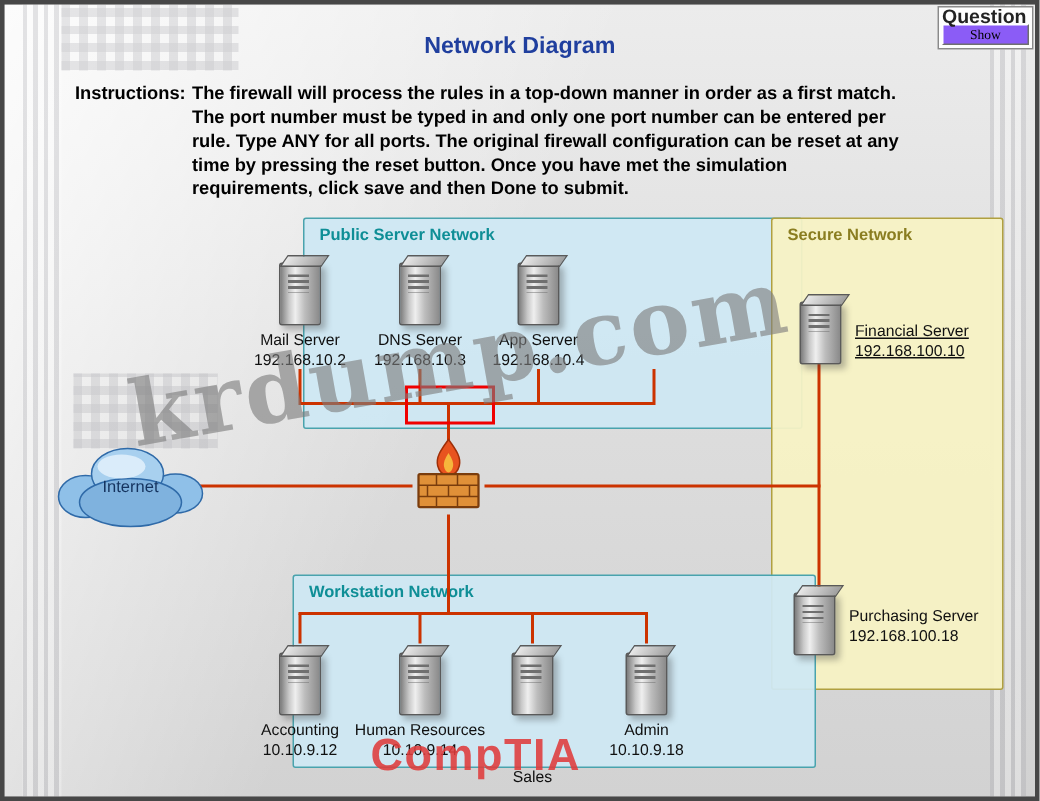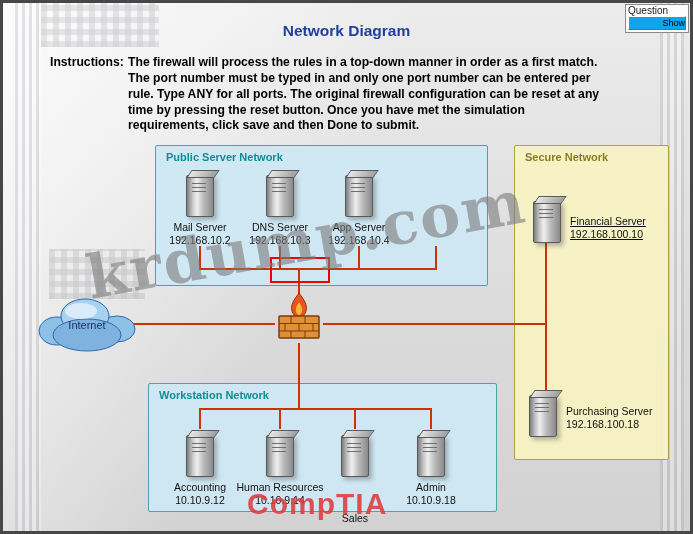--- a/index.html
+++ b/index.html
@@ -14,35 +14,35 @@
   
   .stripe-band{position:absolute;top:0;bottom:0;z-index:0;opacity:.55;
     background:repeating-linear-gradient(90deg, rgba(150,150,158,.45) 0 3px, rgba(255,255,255,.5) 3px 7px);}
   .checker{position:absolute;z-index:0;opacity:.35;
     background-image:
       repeating-linear-gradient(0deg, rgba(130,130,140,.5) 0 6px, transparent 6px 12px),
       repeating-linear-gradient(90deg, rgba(130,130,140,.5) 0 6px, transparent 6px 12px);}
   
   .qwidget{position:absolute;top:1px;right:1px;width:58px;background:#fdfdfd;
     border:1px solid #8a8a8a;padding:1px 2px 2px 2px;z-index:8;}
-  .qwidget .qlabel{font-size:10px;color:#222;line-height:10px;}
+  .qwidget .qlabel{font-size:13px;color:#222;line-height:10px;font-weight:bold;}
   .qwidget button{display:block;width:100%;font-size:9px;line-height:10px;height:14px;
-    background:#0ea5e9;border:1px solid;border-color:#ffffff #6f6f6f #6f6f6f #ffffff;
-    font-family:Liberation Sans, sans-serif;cursor:pointer;padding:0;text-align:right;}
+    background:#8b5cf6;border:1px solid;border-color:#ffffff #6f6f6f #6f6f6f #ffffff;
+    font-family:Liberation Serif, serif;cursor:pointer;padding:0;}
   
   .title{position:absolute;top:19px;left:0;width:100%;text-align:center;
     font-size:15.5px;font-weight:bold;color:#203f9e;z-index:3;}
   .instructions{position:absolute;left:47px;top:52px;width:552px;display:flex;
     font-weight:bold;font-size:12.2px;line-height:1.3;color:#000;z-index:3;}
   .instructions .ilabel{flex:0 0 78px;}
   .instructions .itext{flex:1;max-width:552px;}
   
   .netbox{position:absolute;z-index:1;border-radius:2px;}
   .netbox .boxlabel{position:absolute;left:10px;top:5px;font-size:11px;font-weight:bold;}
-  .box-blue{background:rgba(206,232,243,.94);border:1px solid #49a3ad;}
+  .box-blue{background:rgba(206,232,243,.94);border:1px solid #49a3ad;margin-left:47px;}
   .box-blue .boxlabel{color:#0e8e96;}
   .box-yellow{background:rgba(247,242,196,.95);border:1px solid #b0a040;}
   .box-yellow .boxlabel{color:#8a7d20;}
   
   .hline,.vline{position:absolute;background:#cc3300;z-index:2;}
   .hline{height:2px;} .vline{width:2px;}
   
   .tower{position:relative;width:26px;height:40px;margin-top:6px;
     background:linear-gradient(90deg,#7d7d7d 0%,#c9c9c9 22%,#efefef 38%,#bdbdbd 62%,#8a8a8a 100%);
     border:1px solid #5a5a5a;border-radius:2px;box-shadow:3px 3px 4px rgba(60,60,60,.35);}

